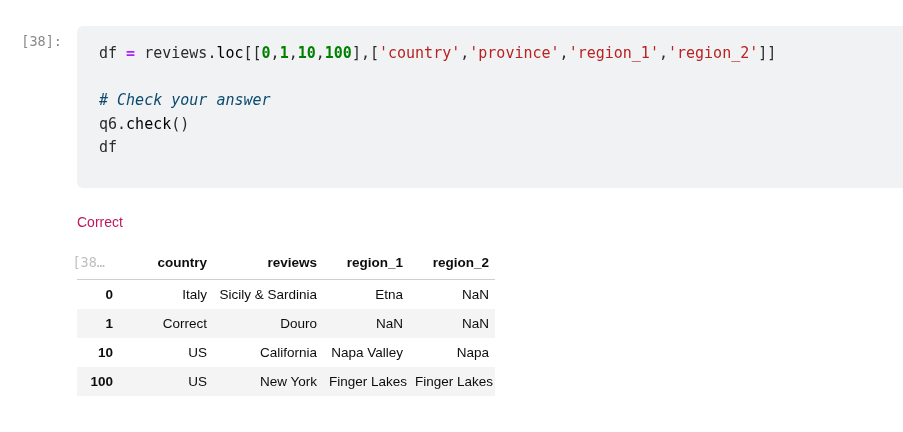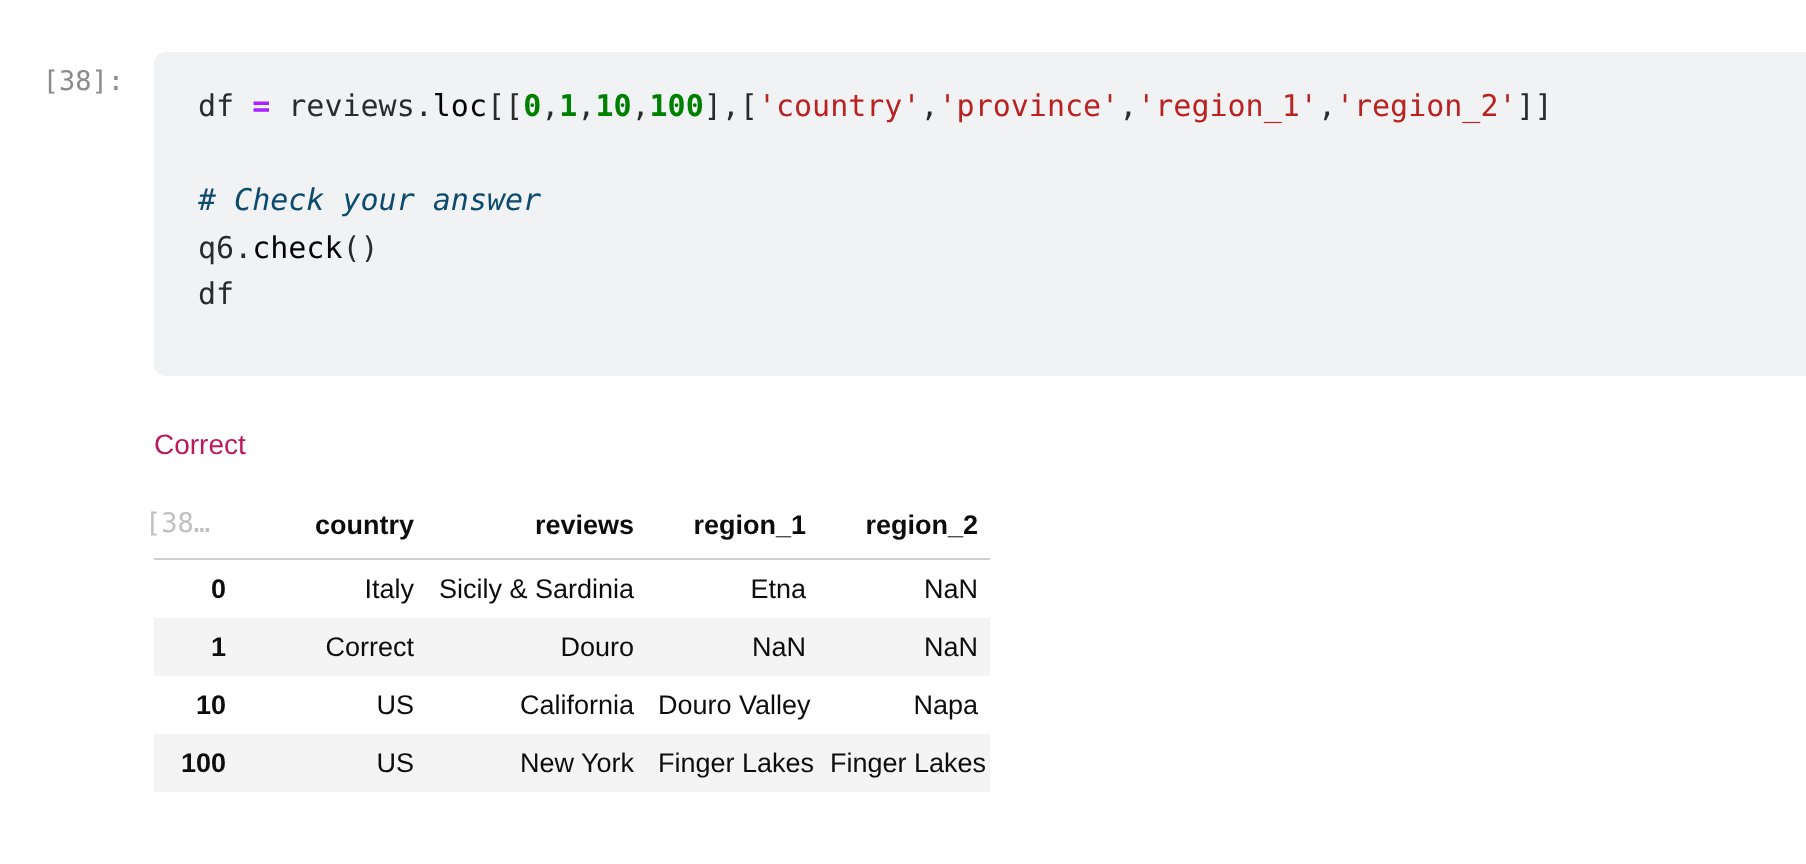--- a/index.html
+++ b/index.html
@@ -195,21 +195,21 @@
               <th>1</th>
               <td>Correct</td>
               <td>Douro</td>
               <td>NaN</td>
               <td>NaN</td>
             </tr>
             <tr>
               <th>10</th>
               <td>US</td>
               <td>California</td>
-              <td>Douro Valley</td>
+              <td>Napa Valley</td>
               <td>Napa</td>
             </tr>
             <tr>
               <th>100</th>
               <td>US</td>
               <td>New York</td>
               <td>Finger Lakes</td>
               <td>Finger Lakes</td>
             </tr>
           </tbody>

